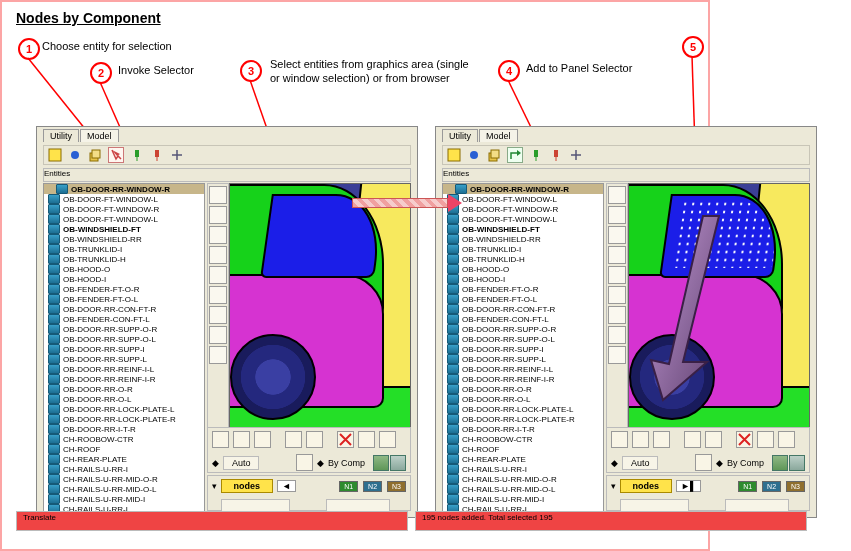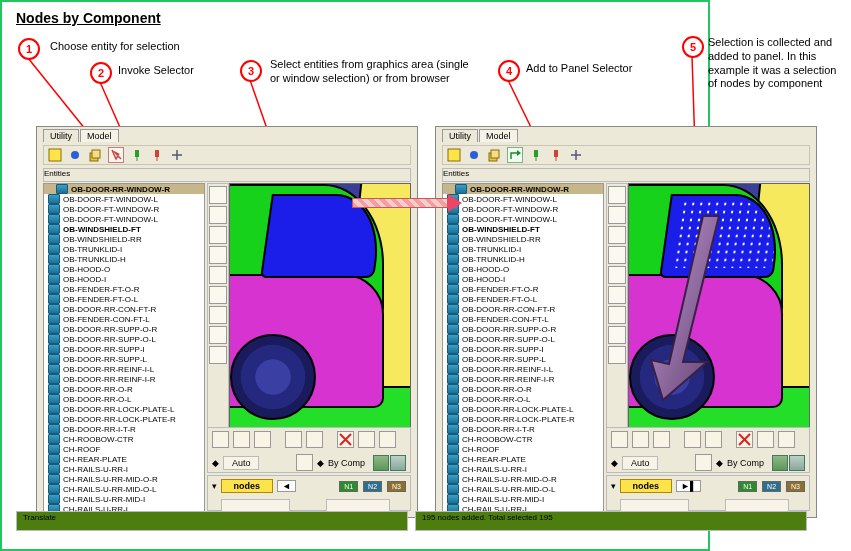--- a/index.html
+++ b/index.html
@@ -1,16 +1,16 @@
 <!DOCTYPE html>
 <html><head>
 <meta charset="utf-8">
 <style>
   html,body{margin:0;padding:0;background:#fff;font-family:Arial,Helvetica,sans-serif;font-size:9px;color:#000;}
-  .page{position:relative;width:710px;height:551px;border:2px solid #22c55e;box-sizing:border-box;}
+  .page{position:relative;width:710px;height:551px;border:2px solid #fca5a5;box-sizing:border-box;}
   .title{position:absolute;left:14px;top:8px;font-size:14px;font-weight:bold;text-decoration:underline;}
   .annot{position:absolute;font-size:11px;line-height:1.25;color:#000;}
   .callout{position:absolute;width:18px;height:18px;border:2px solid red;border-radius:50%;color:red;font-weight:bold;font-size:11px;text-align:center;line-height:18px;background:#fff;}
   svg.arrows{position:absolute;left:0;top:0;width:847px;height:547px;pointer-events:none;}
 
   .panel{position:absolute;width:380px;height:390px;top:124px;background:#ece9d8;border:1px solid #888;margin-left:20px;}
   .panel.left{left:14px;}
   .panel.right{left:413px;}
   .tabs{position:absolute;left:6px;top:2px;display:flex;}
   .tab{border:1px solid #999;border-bottom:none;padding:1px 6px;background:#ece9d8;margin-right:1px;}
@@ -45,50 +45,49 @@
   .tblock.lower{bottom:6px;height:34px;}
   .tblock .row1{display:flex;align-items:center;gap:4px;padding:3px 4px;}
   .cico{width:15px;height:15px;border:1px solid #999;background:#f9f5e6;}
   .sep{width:6px;}
   .nodes-btn{display:inline-block;background:#ffe34a;border:1px solid #aa8a00;padding:1px 12px;font-weight:bold;}
   .display-cube{width:14px;height:14px;background:linear-gradient(#8fb885,#5f9758);border:1px solid #476;}
   .n-badge{display:inline-block;padding:1px 4px;border:1px solid #666;font-size:7px;color:#fff;margin-left:1px;}
   .n1{background:#2e8b2e;} .n2{background:#2e6f8f;} .n3{background:#8f6f2e;}
   .globals{border:1px solid #bbb;background:#f7f4e7;padding:10px 6px;}
 
-  .status{position:absolute;left:14px;height:16px;bottom:18px;border:1px solid #bbb;background:#4d7c0f;padding:1px 6px;font-size:8px;width:378px;}
+  .status{position:absolute;left:14px;height:16px;bottom:18px;border:1px solid #bbb;background:#ef4444;padding:1px 6px;font-size:8px;width:378px;}
   .status.rightp{left:413px;}
 
   .between-arrow{position:absolute;left:350px;top:196px;width:110px;height:10px;}
   .between-arrow .shaft{position:absolute;left:0;right:14px;top:0;bottom:0;background:repeating-linear-gradient(45deg,#f0a0a0 0 4px,#f6cccc 4px 8px);border:1px solid #c55;}
   .between-arrow .head{position:absolute;right:0;top:-4px;width:0;height:0;border-left:14px solid #e46;border-top:9px solid transparent;border-bottom:9px solid transparent;}
 
   .big-arrow{position:absolute;left:635px;top:210px;width:120px;height:190px;pointer-events:none;}
 </style>
 </head>
 <body>
 
 <div class="page">
 
   <div class="title">Nodes by Component</div>
 
   <div class="callout" style="left:16px;top:36px;">1</div>
-  <div class="annot" style="left:48px;top:38px;">Choose entity for selection</div>
+  <div class="annot" style="left:40px;top:38px;">Choose entity for selection</div>
 
   <div class="callout" style="left:88px;top:60px;">2</div>
   <div class="annot" style="left:116px;top:62px;">Invoke Selector</div>
 
   <div class="callout" style="left:238px;top:58px;">3</div>
   <div class="annot" style="left:268px;top:56px;width:200px;">Select entities from graphics area (single or window selection) or from browser</div>
 
   <div class="callout" style="left:496px;top:58px;">4</div>
   <div class="annot" style="left:524px;top:60px;">Add to Panel Selector</div>
 
   <div class="callout" style="left:680px;top:34px;">5</div>
-  <div class="annot" style="left:706px;top:34px;width:134px;">Selection is collected and added to panel. In this example it was a selection of nodes by component</div>
 
   <svg class="arrows">
     <defs>
       <marker id="ah" markerWidth="8" markerHeight="8" refX="7" refY="4" orient="auto">
         <path d="M0,0 L8,4 L0,8 Z" fill="red"></path>
       </marker>
     </defs>
     <line x1="26" y1="56" x2="100" y2="148" stroke="red" stroke-width="1.5" marker-end="url(#ah)"></line>
     <line x1="98" y1="80" x2="128" y2="148" stroke="red" stroke-width="1.5" marker-end="url(#ah)"></line>
     <line x1="248" y1="78" x2="292" y2="204" stroke="red" stroke-width="1.5" marker-end="url(#ah)"></line>

